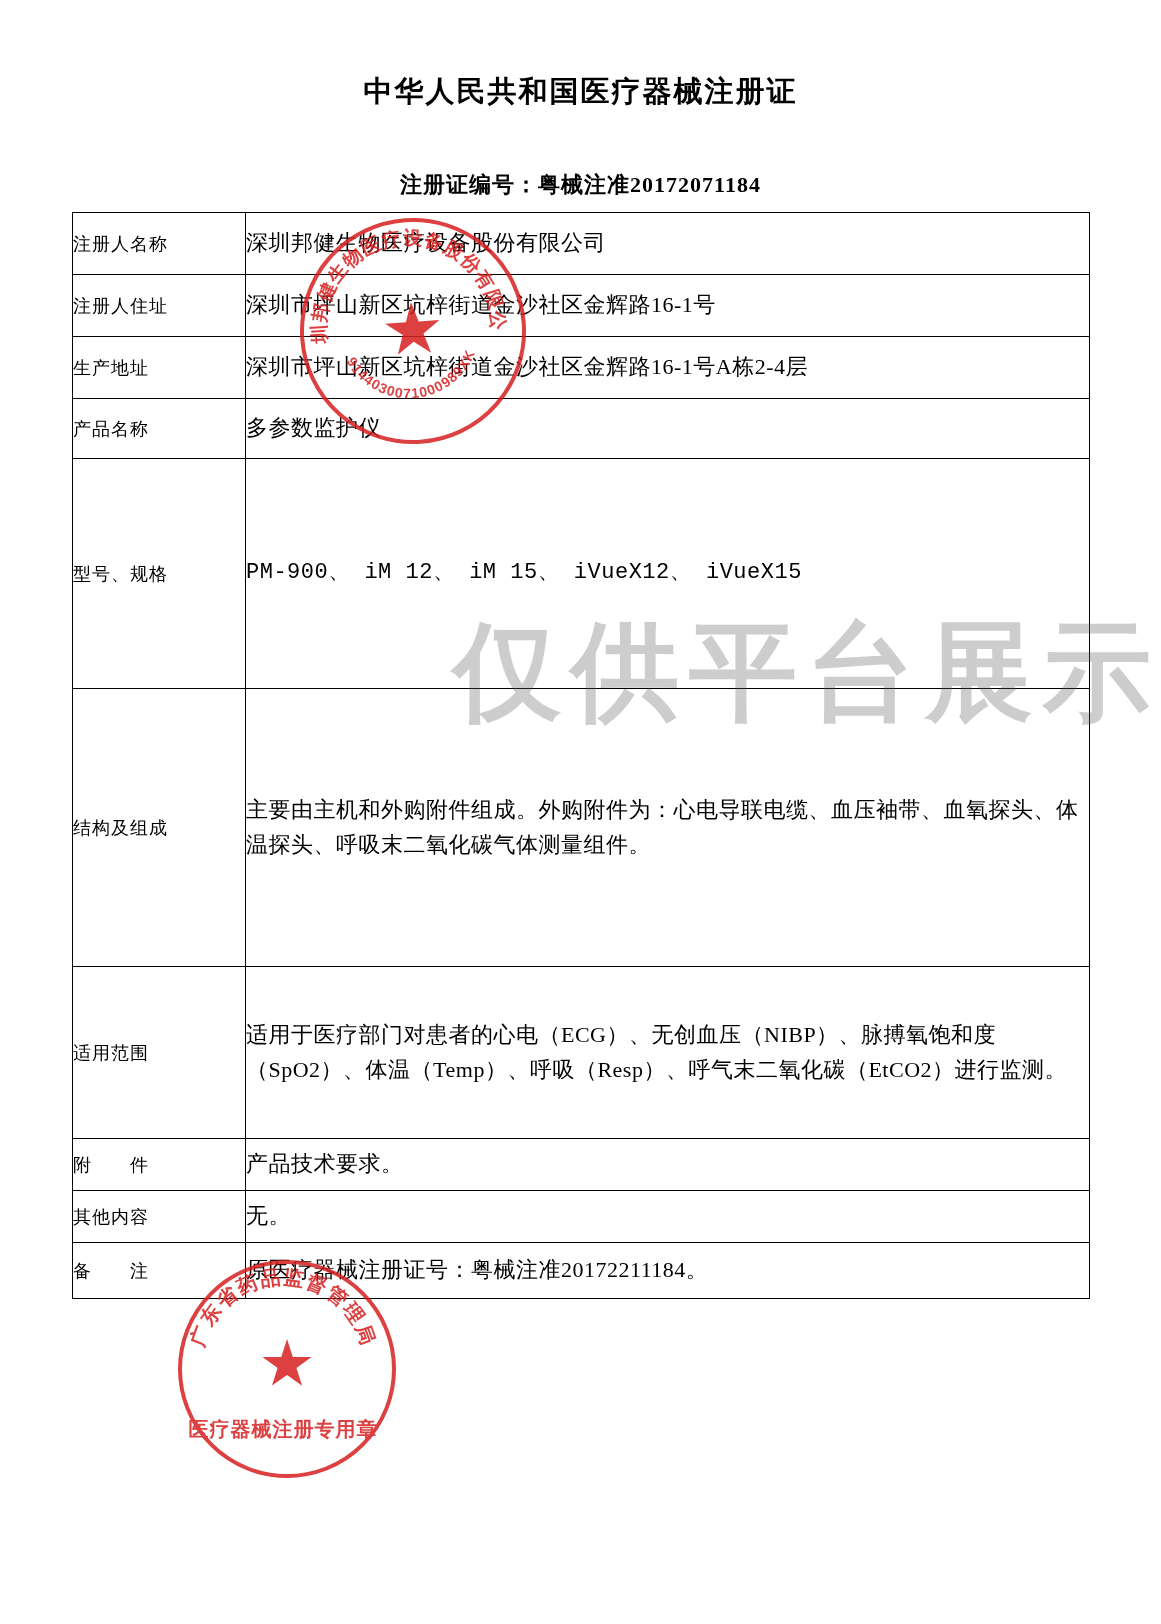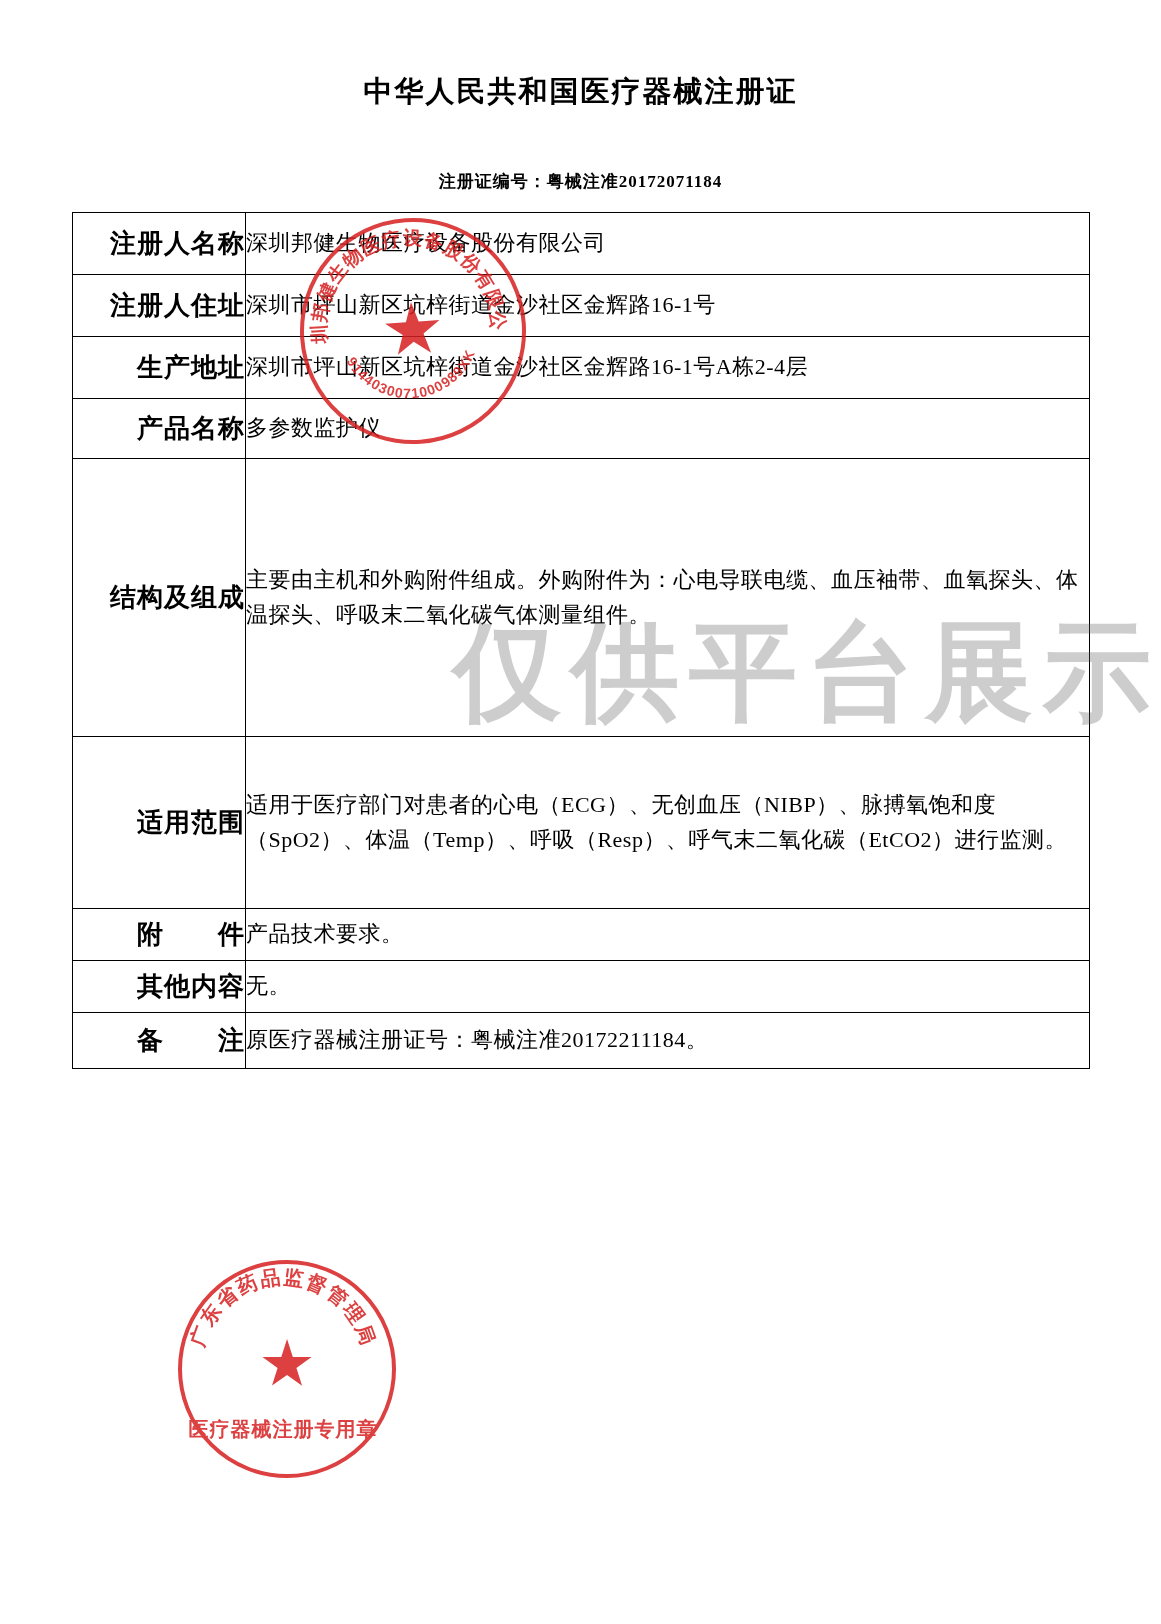--- a/index.html
+++ b/index.html
@@ -31,42 +31,42 @@
     font-weight: bold;
     letter-spacing: 2px;
     font-family: "Liberation Serif", "DejaVu Serif", serif;
   }
   .doc-number {
     position: absolute;
     top: 170px;
     left: 0;
     width: 1161px;
     text-align: center;
-    font-size: 17px;
+    font-size: 22px;
     font-weight: bold;
     letter-spacing: 1px;
   }
   table.reg-table {
     position: absolute;
     top: 212px;
     left: 72px;
     width: 1018px;
     border-collapse: collapse;
     table-layout: fixed;
   }
   table.reg-table td {
     border: 1.5px solid #000;
     vertical-align: middle;
     padding: 0;
   }
   td.label {
     width: 172px;
-    text-align: right;
-    font-size: 26px;
-    font-weight: bold;
+    text-align: left;
+    font-size: 18px;
+    font-weight: normal;
     letter-spacing: 1px;
     padding: 6px 4px;
   }
   td.value {
     font-size: 22px;
     padding: 10px 12px 10px 14px;
     line-height: 1.55;
     letter-spacing: 0.5px;
   }
   .mono {
@@ -193,20 +193,24 @@
         <td class="label">注册人住址</td>
         <td class="value">深圳市坪山新区坑梓街道金沙社区金辉路16-1号</td>
       </tr>
       <tr class="row-h1">
         <td class="label">生产地址</td>
         <td class="value">深圳市坪山新区坑梓街道金沙社区金辉路16-1号A栋2-4层</td>
       </tr>
       <tr class="row-h2">
         <td class="label">产品名称</td>
         <td class="value">多参数监护仪</td>
+      </tr>
+      <tr class="row-spec">
+        <td class="label">型号、规格</td>
+        <td class="value spec mono">PM-900、 iM 12、 iM 15、 iVueX12、 iVueX15</td>
       </tr>
       <tr class="row-struct">
         <td class="label">结构及组成</td>
         <td class="value struct">主要由主机和外购附件组成。外购附件为：心电导联电缆、血压袖带、血氧探头、体温探头、呼吸末二氧化碳气体测量组件。</td>
       </tr>
       <tr class="row-scope">
         <td class="label">适用范围</td>
         <td class="value scope">适用于医疗部门对患者的心电（ECG）、无创血压（NIBP）、脉搏氧饱和度（SpO2）、体温（Temp）、呼吸（Resp）、呼气末二氧化碳（EtCO2）进行监测。</td>
       </tr>
       <tr class="row-small">

